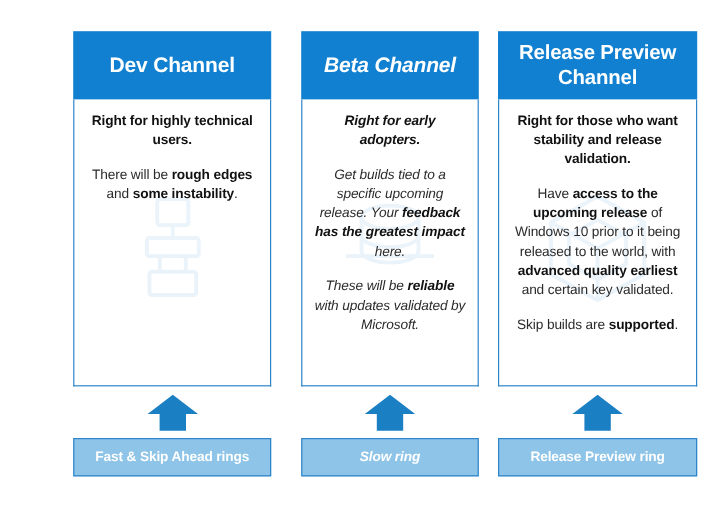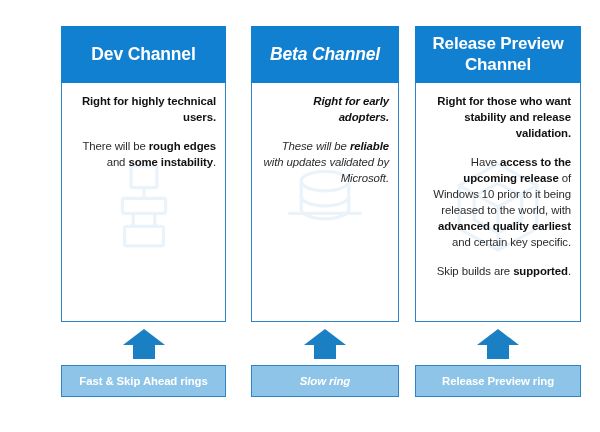--- a/index.html
+++ b/index.html
@@ -74,21 +74,21 @@
     transform: translate(-50%, -50%);
     width: 108px;
     height: 108px;
     opacity: 0.30;
     pointer-events: none;
   }
 
   .body-text {
     position: relative;
     z-index: 2;
-    text-align: right;
+    text-align: center;
     color: #2B2B2B;
     font-size: 11.4px;
     line-height: 1.40;
     letter-spacing: -0.1px;
   }
   .body-text p { margin: 0; }
   .body-text p + p { margin-top: 13px; }
   .body-text .lead { font-weight: bold; color: #111111; }
   .body-text b { font-weight: bold; color: #111111; }
 
@@ -159,20 +159,21 @@
       <svg class="watermark" viewBox="0 0 100 100">
         <g fill="none" stroke="#BCD9EE" stroke-width="3">
           <ellipse cx="50" cy="26" rx="22" ry="9"></ellipse>
           <path d="M28 26 v26 a22 9 0 0 0 44 0 v-26"></path>
           <path d="M28 40 a22 9 0 0 0 44 0"></path>
           <path d="M16 56 h68"></path>
         </g>
       </svg>
       <div class="body-text">
         <p class="lead">Right for early adopters.</p>
+        <p><span>Get builds tied to a specific upcoming release. Your </span><b>feedback has the greatest impact</b><span> here.</span></p>
         <p><span>These will be </span><b>reliable</b><span> with updates validated by Microsoft.</span></p>
       </div>
     </div>
 
     <div class="arrow-wrap">
       <svg width="44" height="32" viewBox="0 0 44 32">
         <polygon points="22,1 43,17 33,17 33,31 11,31 11,17 1,17" fill="#1B7FC4"></polygon>
       </svg>
     </div>
 
@@ -187,21 +188,21 @@
     <div class="channel-body">
       <svg class="watermark" viewBox="0 0 100 100">
         <g fill="none" stroke="#BCD9EE" stroke-width="3">
           <polygon points="50,10 86,30 86,70 50,90 14,70 14,30"></polygon>
           <polygon points="50,28 72,40 72,62 50,74 28,62 28,40"></polygon>
           <path d="M14,30 L50,50 L86,30 M50,50 V90"></path>
         </g>
       </svg>
       <div class="body-text">
         <p class="lead">Right for those who want stability and release validation.</p>
-        <p><span>Have </span><b>access to the upcoming release</b><span> of Windows 10 prior to it being released to the world, with </span><b>advanced quality earliest</b><span> and certain key specific.</span></p>
+        <p><span>Have </span><b>access to the upcoming release</b><span> of Windows 10 prior to it being released to the world, with </span><b>advanced quality earliest</b><span> and certain key validated.</span></p>
         <p><span>Skip builds are </span><b>supported</b><span>.</span></p>
       </div>
     </div>
 
     <div class="arrow-wrap">
       <svg width="44" height="32" viewBox="0 0 44 32">
         <polygon points="22,1 43,17 33,17 33,31 11,31 11,17 1,17" fill="#1B7FC4"></polygon>
       </svg>
     </div>
 

